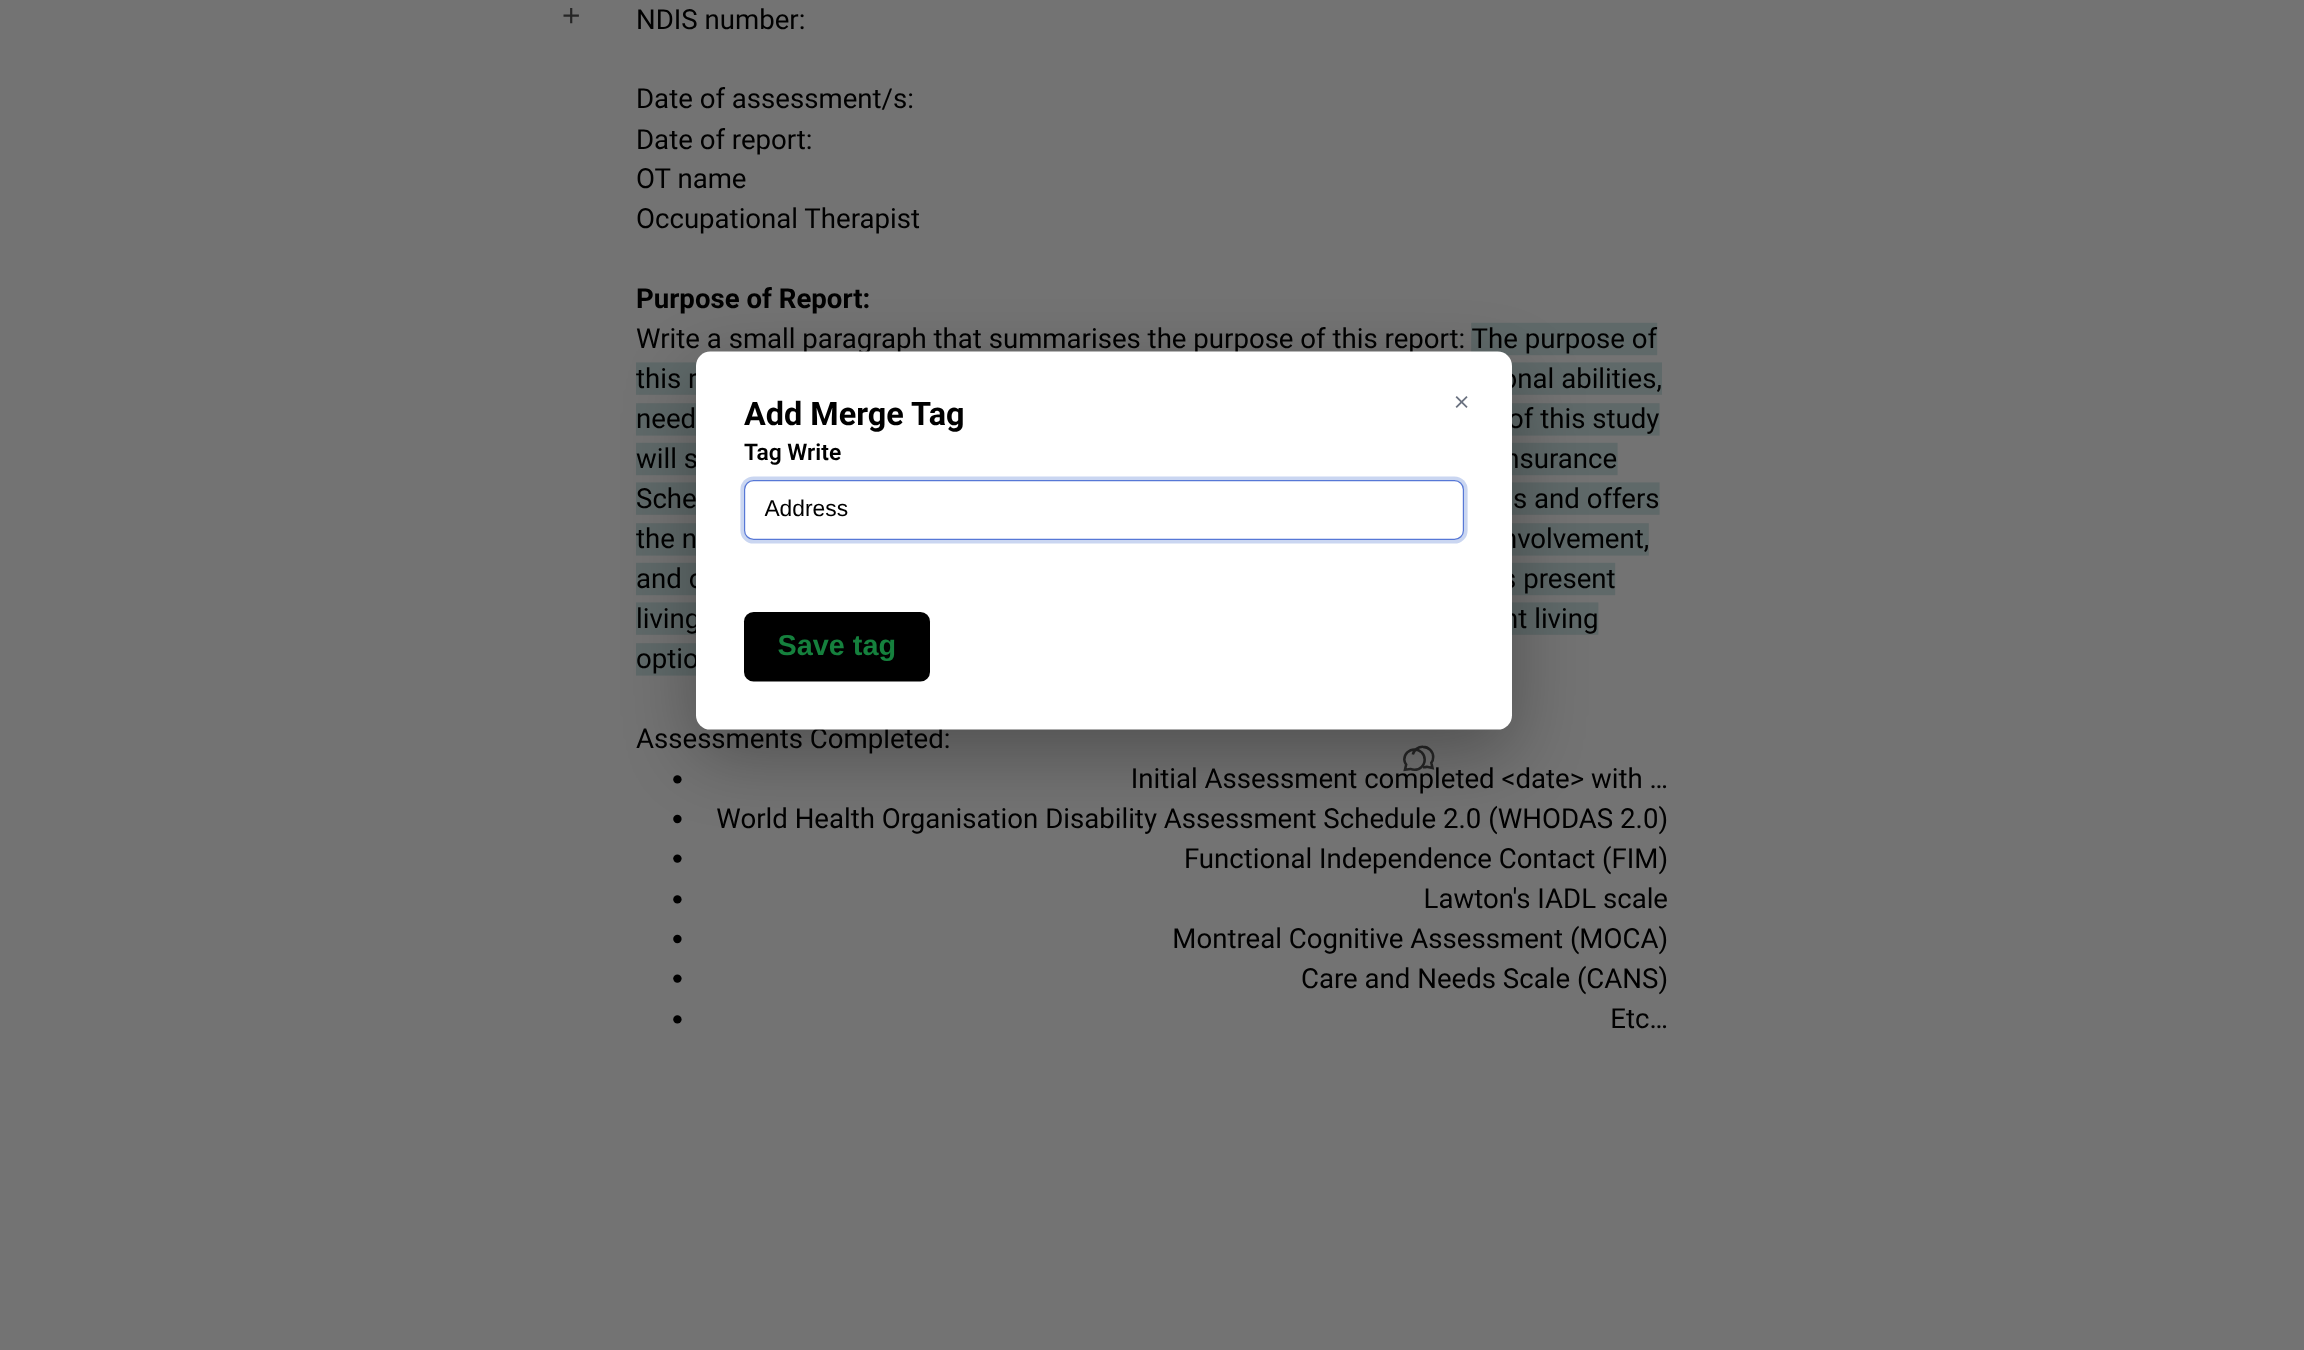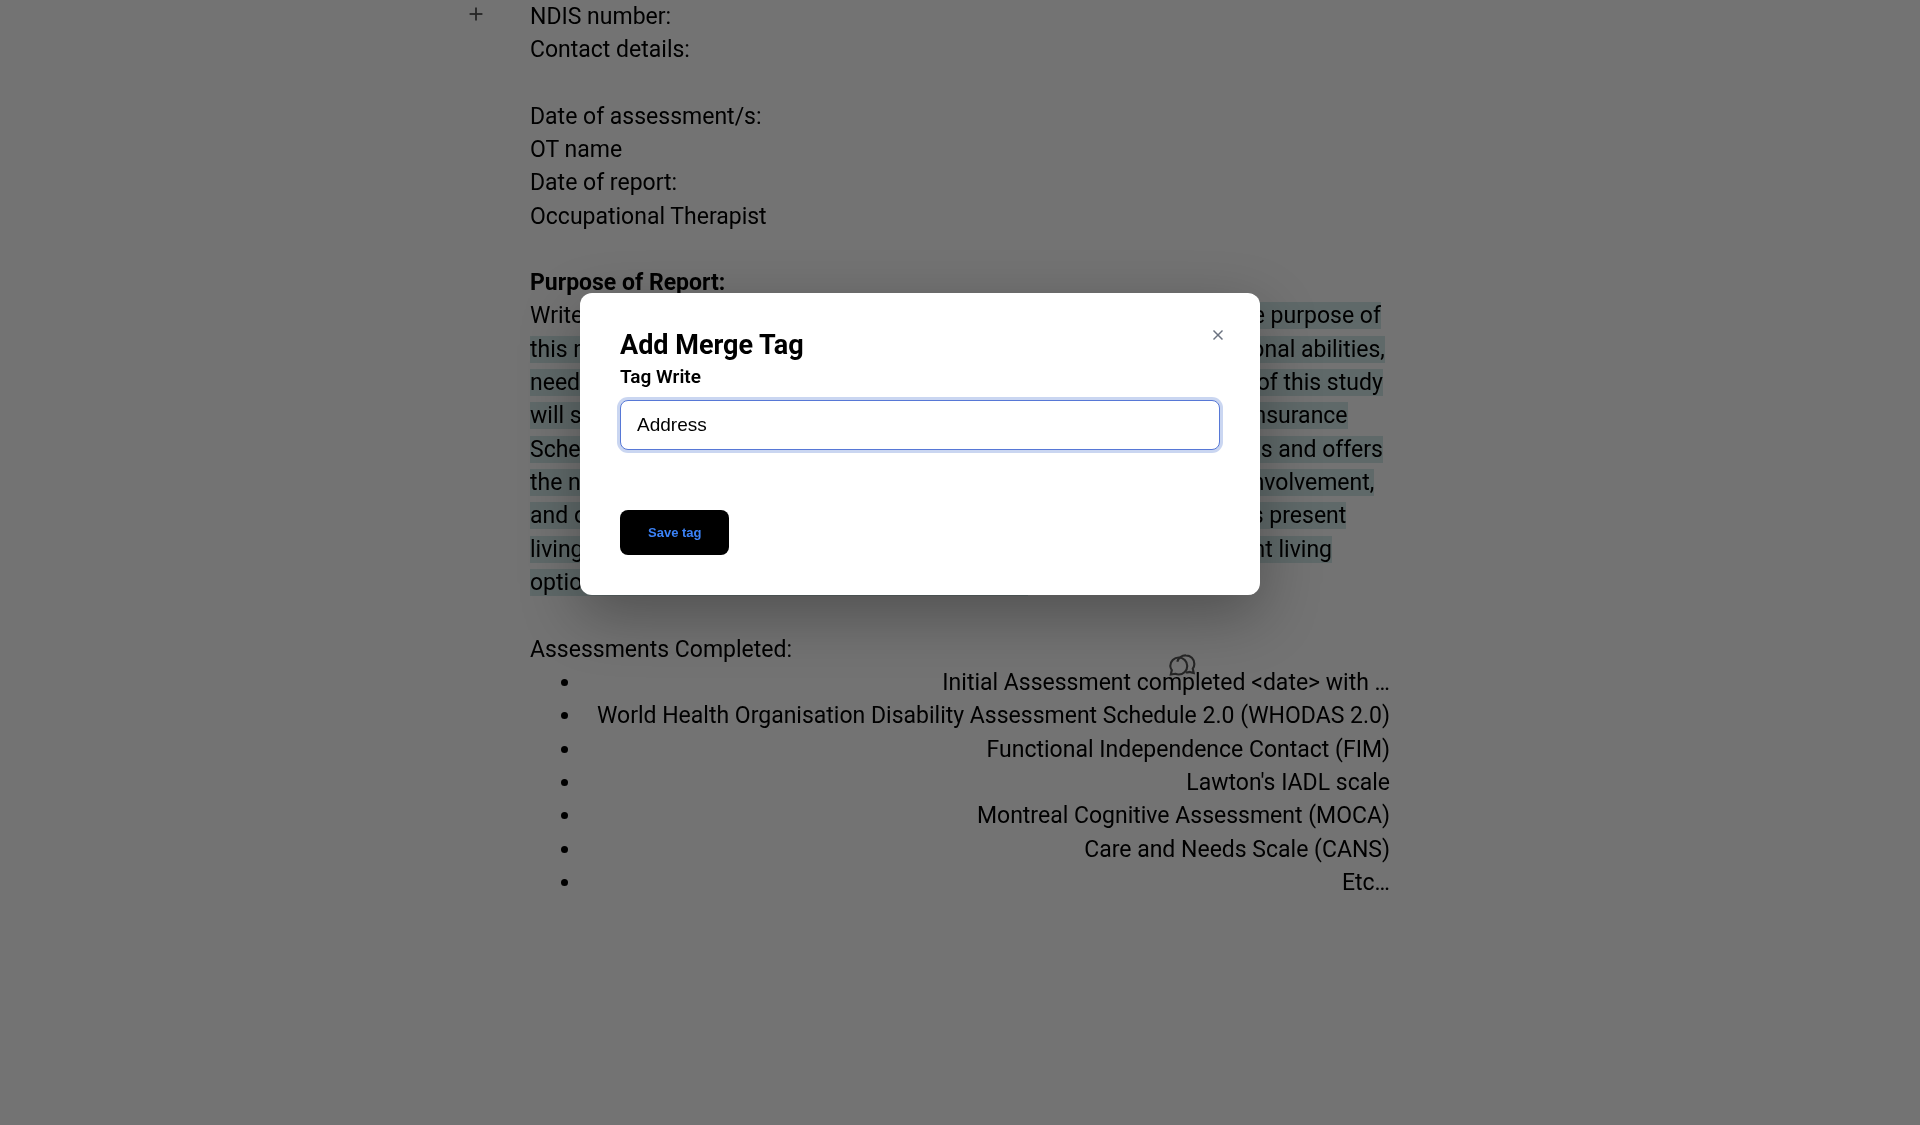--- a/index.html
+++ b/index.html
@@ -162,25 +162,25 @@
 
     .modal-close svg {
       width: 18px;
       height: 18px;
       stroke: #6b7280;
       stroke-width: 2;
     }
 
     .save-btn {
       background: #000;
-      color: #3b82f6;
+      color: #15803d;
       border: none;
       border-radius: 8px;
       padding: 15px 28px;
-      font-size: 13px;
+      font-size: 24px;
       font-weight: 600;
       cursor: pointer;
       margin-top: 60px;
     }
 
     .purpose-wrapper {
       position: relative;
     }
   </style>
 </head>
@@ -190,25 +190,24 @@
   <div class="document">
 
     <div class="plus-icon-wrapper">
       <svg width="22" height="22" viewBox="0 0 24 24" fill="none" stroke="currentColor" stroke-width="2">
         <line x1="12" y1="5" x2="12" y2="19"></line>
         <line x1="5" y1="12" x2="19" y2="12"></line>
       </svg>
     </div>
 
     <div class="doc-line">NDIS number:</div>
-    <div class="doc-line">Contact details:</div>
     <div class="doc-line"></div>
     <div class="doc-line">Date of assessment/s:</div>
+    <div class="doc-line">Date of report:</div>
     <div class="doc-line">OT name</div>
-    <div class="doc-line">Date of report:</div>
     <div class="doc-line">Occupational Therapist</div>
     <div class="doc-line"></div>
 
     <div class="purpose-wrapper">
       <span class="bold">Purpose of Report:</span><br>
       <span>Write a small paragraph that summarises the purpose of this report: </span><span class="highlighted-block">The purpose of this report is to conduct a holistic evaluation of &lt;client&gt;'s current functional abilities, needs, and aspirations in reference to their daily activities. The findings of this study will serve as a guide for the development of his/her National Disability Insurance Scheme (NDIS) plan, ensuring it aligns with &lt;client&gt;'s personal objectives and offers the necessary supports to enhance his/her independence, community involvement, and overall quality of life. Furthermore, this report will evaluate &lt;client&gt;'s present living conditions and specialist disability accommodation or independent living options to support NDIS plan and goals for 2023.</span>
 
       <div class="comment-icon-wrapper">
         <svg viewBox="0 0 24 24">
           <path d="M8 9a6 6 0 0 1 6-4.5 6 6 0 0 1 6 6c0 1.3-.4 2.5-1.1 3.4l.7 3.1-3.2-.8A6 6 0 0 1 14 16.5"></path>

